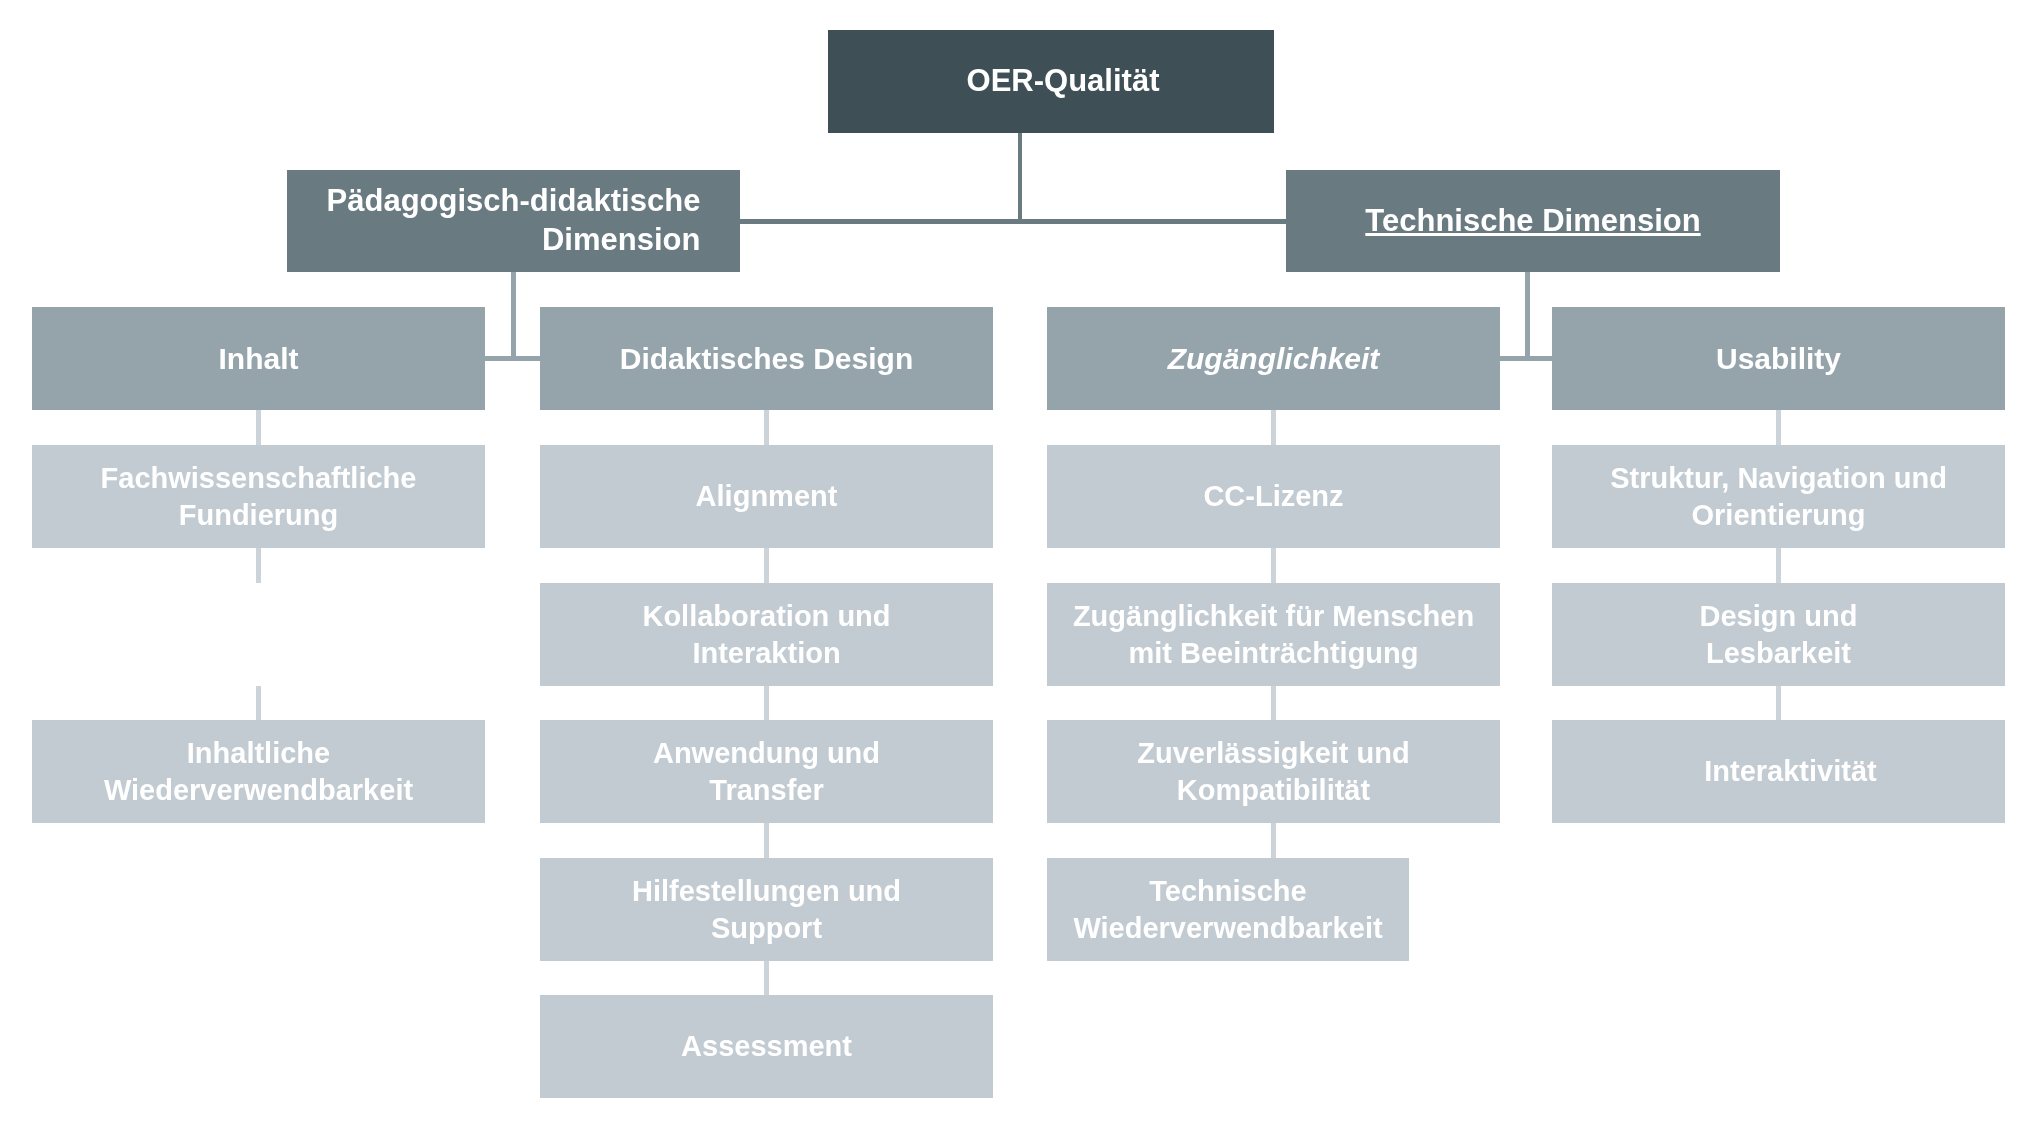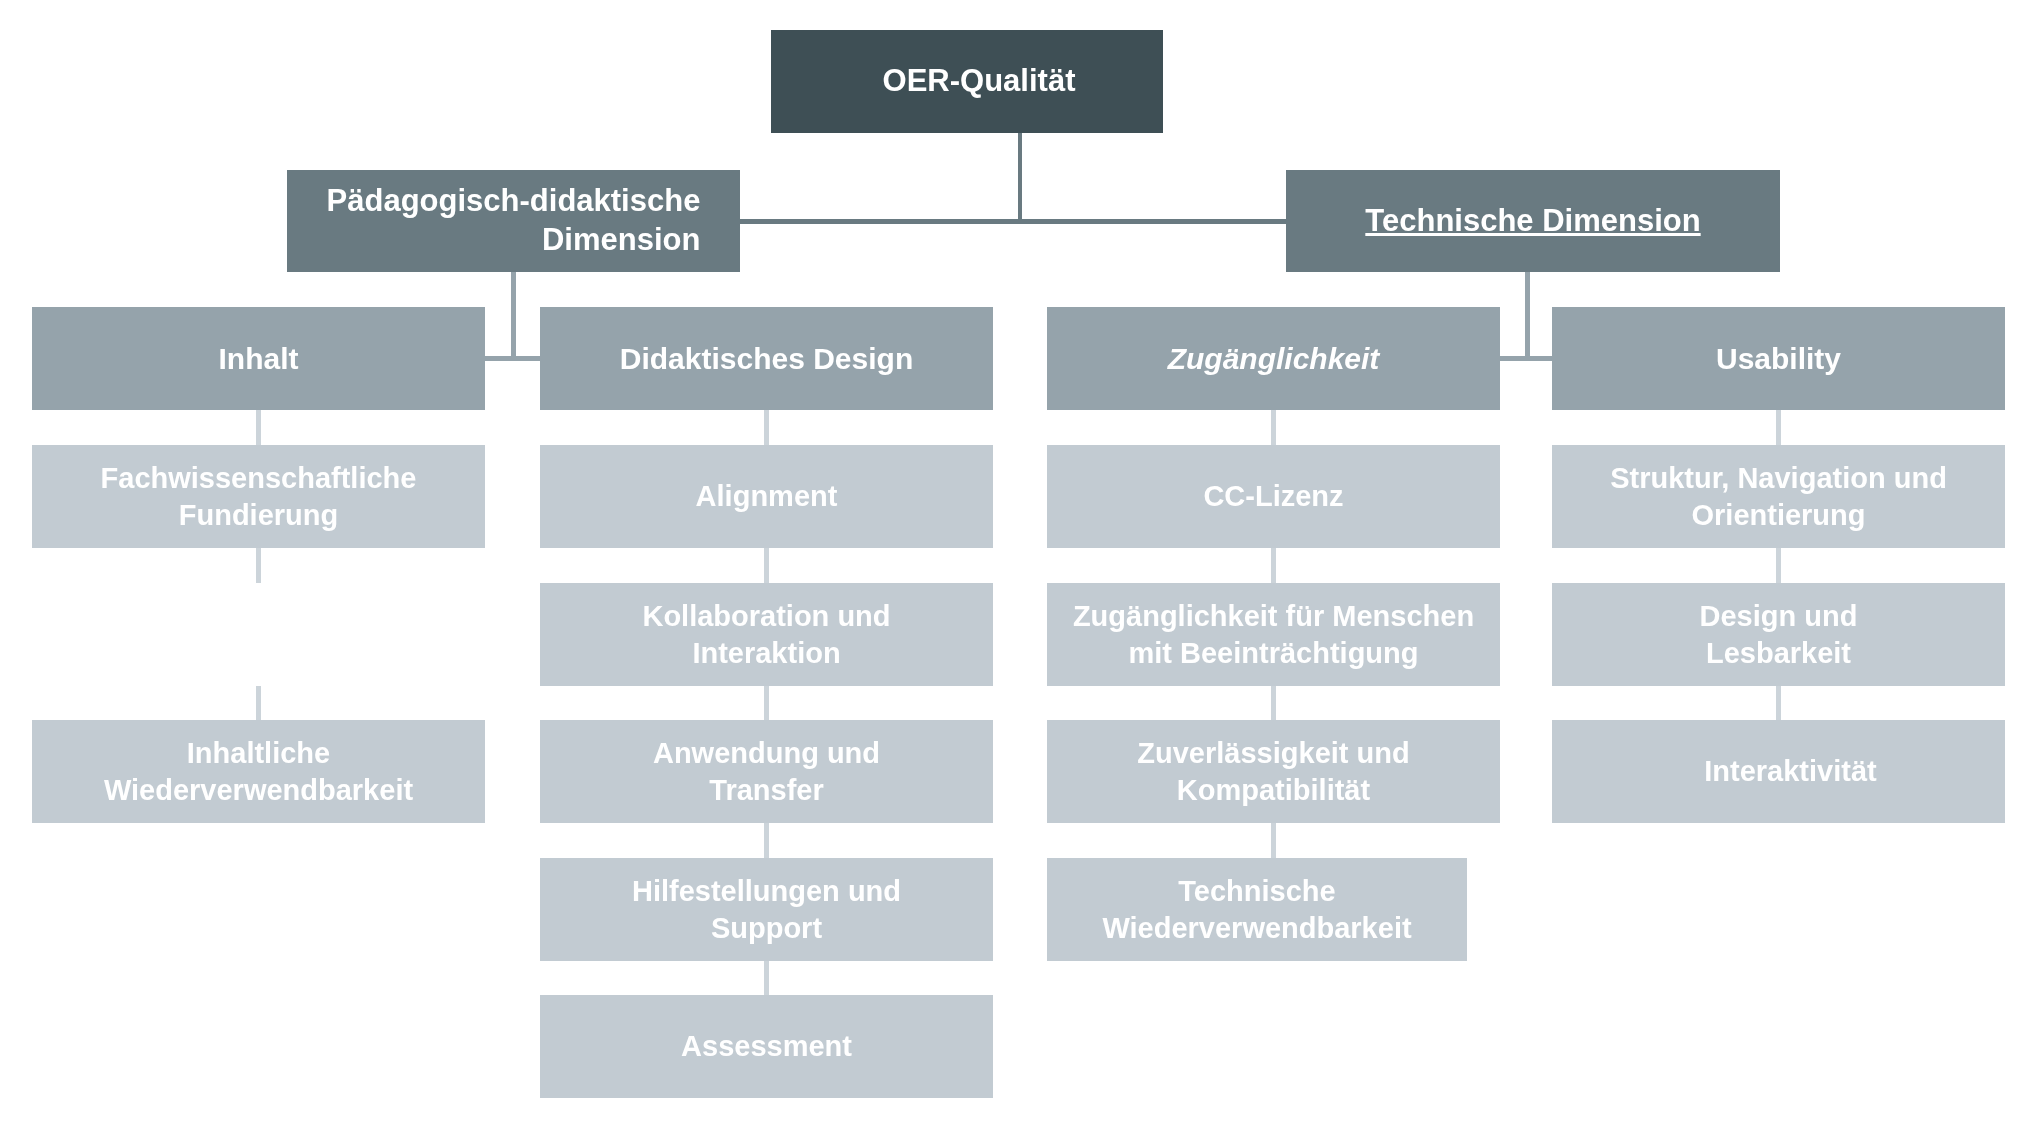--- a/index.html
+++ b/index.html
@@ -64,21 +64,21 @@
 
   <div class="line line-light" style="left:1271px; top:410px; width:5px; height:35px;"></div>
   <div class="line line-light" style="left:1271px; top:548px; width:5px; height:35px;"></div>
   <div class="line line-light" style="left:1271px; top:686px; width:5px; height:34px;"></div>
   <div class="line line-light" style="left:1271px; top:823px; width:5px; height:35px;"></div>
 
   <div class="line line-light" style="left:1776px; top:410px; width:5px; height:35px;"></div>
   <div class="line line-light" style="left:1776px; top:548px; width:5px; height:35px;"></div>
   <div class="line line-light" style="left:1776px; top:686px; width:5px; height:34px;"></div>
 
-  <div class="box root-box" style="left:771px; top:30px; width:392px; height:103px;padding-left:36px;">OER-Qualität</div>
+  <div class="box root-box" style="left:828px; top:30px; width:446px; height:103px;padding-left:36px;">OER-Qualität</div>
 
   <div class="box dim-box" style="left:287px; top:170px; width:453px; height:102px;text-align:right;">Pädagogisch-didaktische
 Dimension</div>
   <div class="box dim-box" style="left:1286px; top:170px; width:494px; height:102px;text-decoration:underline;">Technische Dimension</div>
 
   <div class="box head-box" style="left:32px; top:307px; width:453px; height:103px;">Inhalt</div>
   <div class="box head-box" style="left:540px; top:307px; width:453px; height:103px;">Didaktisches Design</div>
   <div class="box head-box" style="left:1047px; top:307px; width:453px; height:103px;font-style:italic;">Zugänglichkeit</div>
   <div class="box head-box" style="left:1552px; top:307px; width:453px; height:103px;">Usability</div>
 
@@ -94,21 +94,21 @@
 Transfer</div>
   <div class="box item-box" style="left:540px; top:858px; width:453px; height:103px;">Hilfestellungen und
 Support</div>
   <div class="box item-box" style="left:540px; top:995px; width:453px; height:103px;">Assessment</div>
 
   <div class="box item-box" style="left:1047px; top:445px; width:453px; height:103px;">CC-Lizenz</div>
   <div class="box item-box" style="left:1047px; top:583px; width:453px; height:103px;">Zugänglichkeit für Menschen
 mit Beeinträchtigung</div>
   <div class="box item-box" style="left:1047px; top:720px; width:453px; height:103px;">Zuverlässigkeit und
 Kompatibilität</div>
-  <div class="box item-box" style="left:1047px; top:858px; width:420px; height:103px;">Technische
+  <div class="box item-box" style="left:1047px; top:858px; width:362px; height:103px;">Technische
 Wiederverwendbarkeit</div>
 
   <div class="box item-box" style="left:1552px; top:445px; width:453px; height:103px;">Struktur, Navigation und
 Orientierung</div>
   <div class="box item-box" style="left:1552px; top:583px; width:453px; height:103px;">Design und
 Lesbarkeit</div>
   <div class="box item-box" style="left:1552px; top:720px; width:453px; height:103px;padding-left:36px;">Interaktivität</div>
 
 </div>
 

